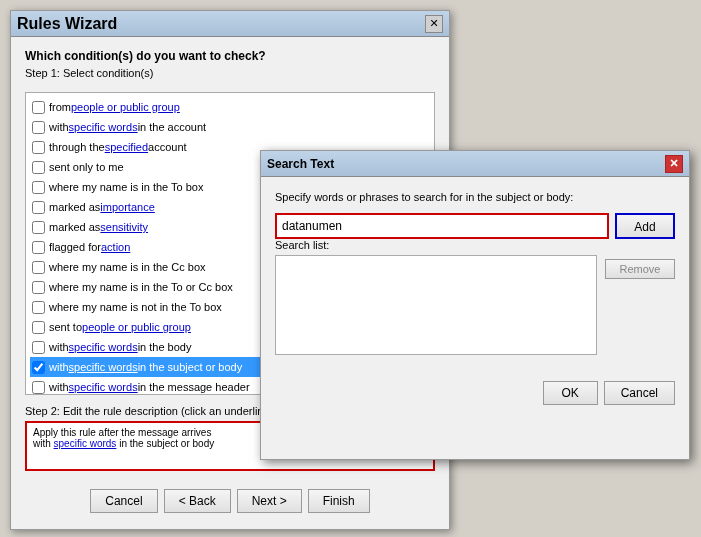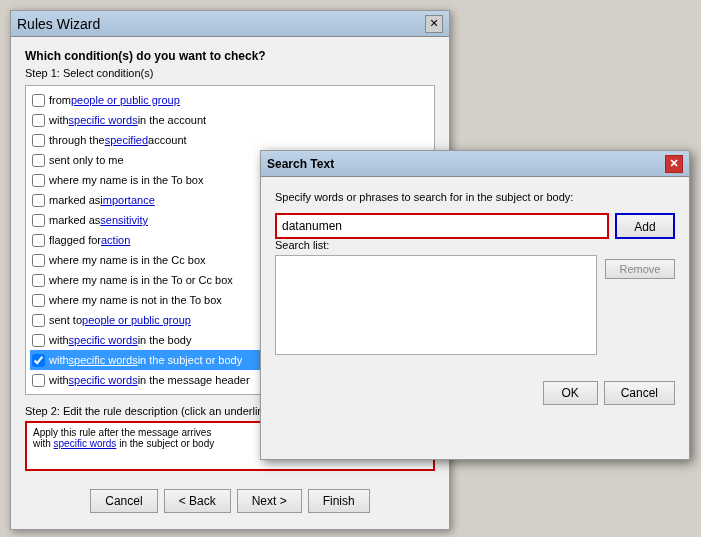--- a/index.html
+++ b/index.html
@@ -29,22 +29,22 @@
       background: linear-gradient(to bottom, #c0d4e8 0%, #a8c0d8 100%);
       padding: 4px 6px;
       display: flex;
       align-items: center;
       justify-content: space-between;
       height: 26px;
       border-bottom: 1px solid #888;
     }
 
     .window-title-text {
-      font-weight: normal;
-      font-size: 14px;
+      font-weight: bold;
+      font-size: 16px;
       color: #000;
     }
 
     .titlebar-close {
       width: 18px;
       height: 18px;
       background: #d0d0d0;
       border: 1px solid #888;
       display: flex;
       align-items: center;
@@ -62,21 +62,21 @@
 
     .section-title {
       font-weight: bold;
       font-size: 12px;
       margin-bottom: 4px;
       color: #000;
     }
 
     .step-label {
       font-size: 11px;
-      margin-bottom: 6px;
+      margin-bottom: 13px;
       color: #000;
     }
 
     .conditions-box {
       border: 1px solid #aaa;
       background: #fff;
       flex: 1;
       overflow-y: auto;
       padding: 4px;
       margin-bottom: 10px;

